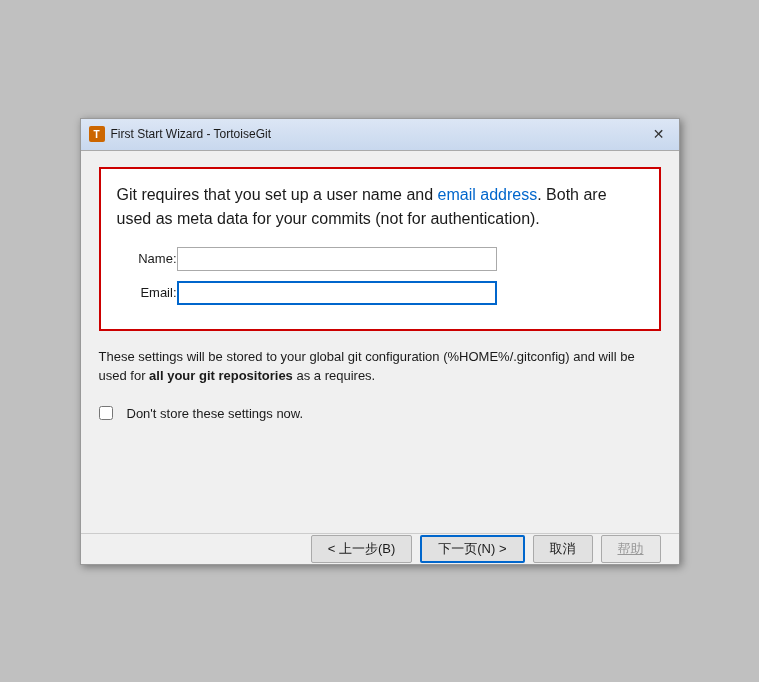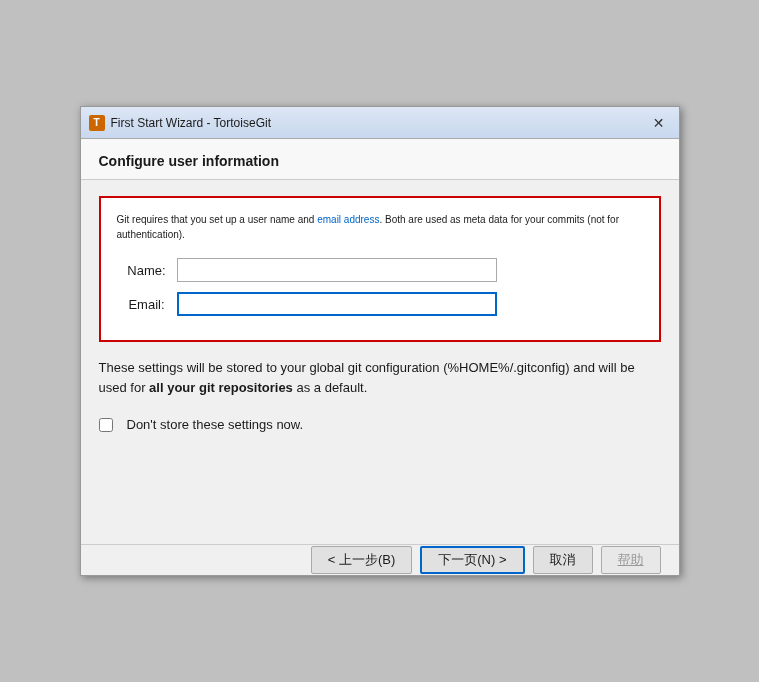--- a/index.html
+++ b/index.html
@@ -93,41 +93,41 @@
     }
 
     .info-box {
       border: 2px solid #cc0000;
       background: #fff;
       padding: 14px 16px;
       margin-bottom: 16px;
     }
 
     .info-text {
-      font-size: 10px;
+      font-size: 16px;
       color: #1a1a1a;
       line-height: 1.5;
       margin-bottom: 16px;
     }
 
     .info-text .highlight {
       color: #0066cc;
     }
 
     .form-row {
       display: flex;
       align-items: center;
       margin-bottom: 10px;
     }
 
     .form-label {
       width: 60px;
       font-size: 13px;
       color: #1a1a1a;
-      text-align: center;
+      text-align: right;
     }
 
     .form-input {
       width: 320px;
       height: 24px;
       border: 1px solid #aaa;
       padding: 2px 4px;
       font-size: 13px;
       background: #fff;
       outline: none;
@@ -209,44 +209,41 @@
   <div class="title-bar">
     <div class="title-bar-left">
       <div class="title-bar-icon">
         <span>T</span>
       </div>
       <span class="title-bar-title">First Start Wizard - TortoiseGit</span>
     </div>
     <button class="title-bar-close">✕</button>
   </div>
 
-  <div class="window-header">
-    <span class="window-header-title">Configure user information</span>
-  </div>
 
   <div class="window-content">
 
     <div class="info-box">
       <p class="info-text">
         <span>Git requires that you set up a user name and </span><span class="highlight">email address</span><span>. Both are used as meta data for your commits (not for authentication).</span>
       </p>
 
       <div class="form-row">
         <label class="form-label">Name:</label>
         <input class="form-input" type="text" style="">
       </div>
 
       <div class="form-row">
         <label class="form-label">Email:</label>
         <input class="form-input" type="text" style="border: 2px solid rgb(0, 102, 204);">
       </div>
     </div>
 
     <p class="settings-note">
-      <span>These settings will be stored to your global git configuration (%HOME%/.gitconfig) and will be used for </span><span class="bold">all your git repositories</span><span> as a default.</span>
+      <span>These settings will be stored to your global git configuration (%HOME%/.gitconfig) and will be used for </span><span class="bold">all your git repositories</span><span> as a requires.</span>
     </p>
 
     <div class="checkbox-row">
       <input type="checkbox" class="checkbox-input" style="">
       <label class="checkbox-label">Don't store these settings now.</label>
     </div>
 
     <div class="spacer"></div>
   </div>
 

